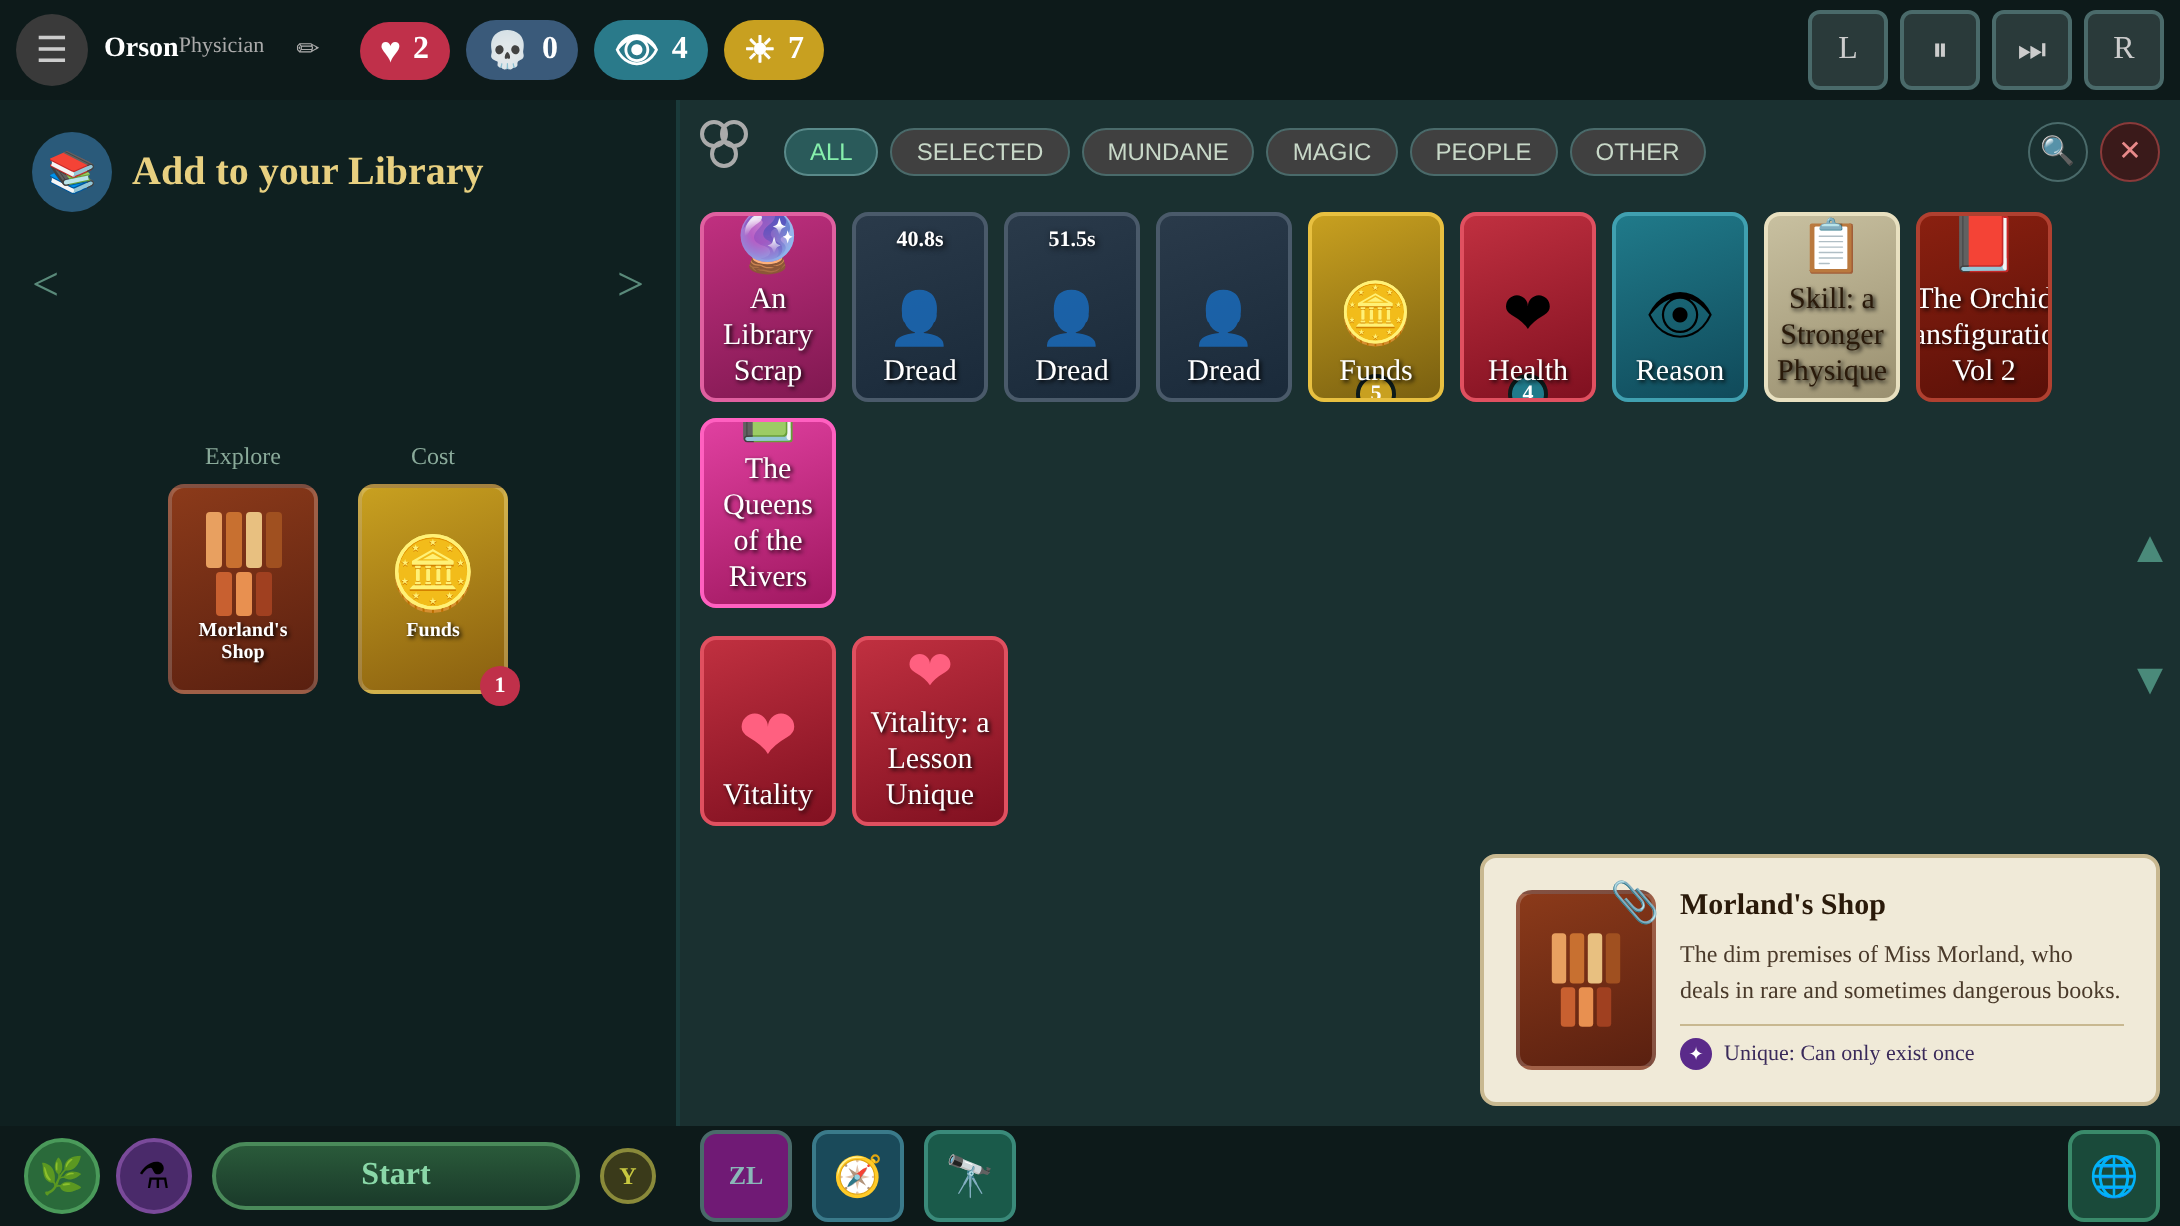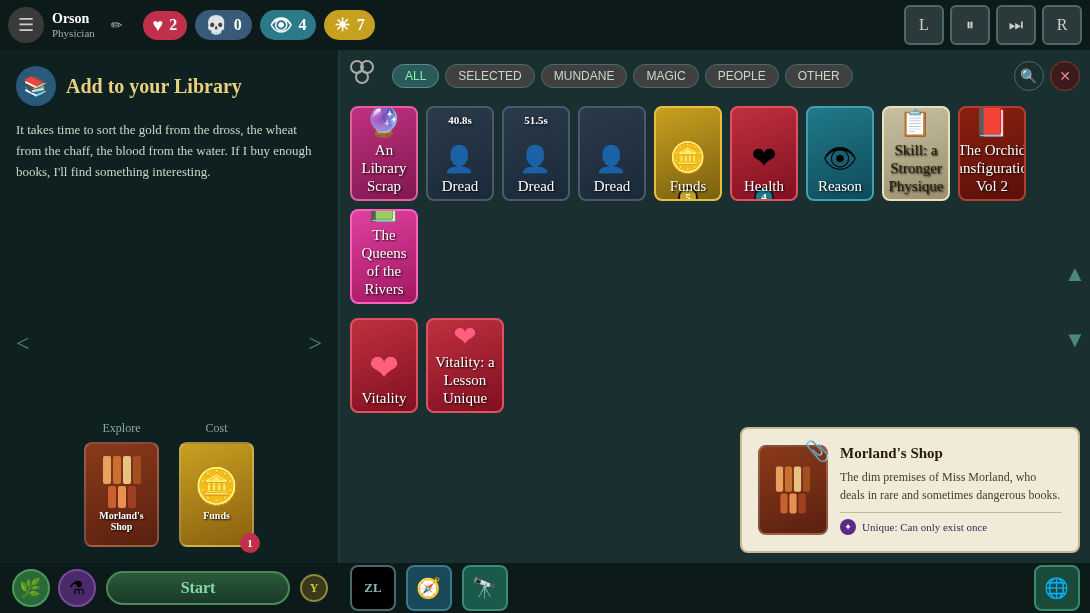--- a/index.html
+++ b/index.html
@@ -27,21 +27,21 @@
     .menu-btn {
       width: 36px; height: 36px;
       background: #3a3a3a;
       border-radius: 50%;
       display: flex; align-items: center; justify-content: center;
       color: #ccc; font-size: 18px;
       cursor: pointer;
     }
     .player-info {
       display: flex;
-      flex-direction: column;
+      flex-direction: row;
       color: white;
       margin-right: 8px;
     }
     .player-name { font-size: 14px; font-weight: bold; }
     .player-class { font-size: 11px; color: #aaa; }
     .edit-icon {
       color: #aaa; font-size: 14px; margin-right: 12px; cursor: pointer;
     }
     .stat-group {
       display: flex; align-items: center; gap: 6px;
@@ -410,21 +410,21 @@
       gap: 10px;
     }
     .bottom-action-btn {
       width: 46px; height: 46px;
       border-radius: 8px;
       display: flex; align-items: center; justify-content: center;
       font-size: 20px;
       cursor: pointer;
       border: 2px solid;
     }
-    .bab-gray { background: #000000; border-color: #4a6a6a; color: #8ab8b8; }
+    .bab-gray { background: #701a75; border-color: #4a6a6a; color: #8ab8b8; }
     .bab-teal { background: #1a4a5a; border-color: #3a7a8a; color: #7adada; }
     .bab-teal2 { background: #1a5a4a; border-color: #3a8a7a; color: #7adaca; }
     .bab-right {
       margin-left: auto;
       background: #1a4a3a;
       border: 2px solid #3a8a6a;
       color: #7ada9a;
     }
 
     
@@ -514,21 +514,20 @@
         <span>R</span>
       </div>
   </div>
 </div>
 
 <div class="left-panel">
   <div class="panel-header">
     <div class="panel-icon">📚</div>
     <span class="panel-title">Add to your Library</span>
   </div>
-  <p class="panel-text">It takes time to sort the gold from the dross, the wheat from the chaff, the blood from the water. If I buy enough books, I'll find something interesting.</p>
   <div class="panel-nav">
     <span class="nav-arrow">&lt;</span>
     <span class="nav-arrow">&gt;</span>
   </div>
   <div class="cards-area">
     <div class="card-slot">
       <span class="card-slot-label">Explore</span>
       <div class="card card-morlands">
         <div class="morlands-books">
           <div class="book-row">

